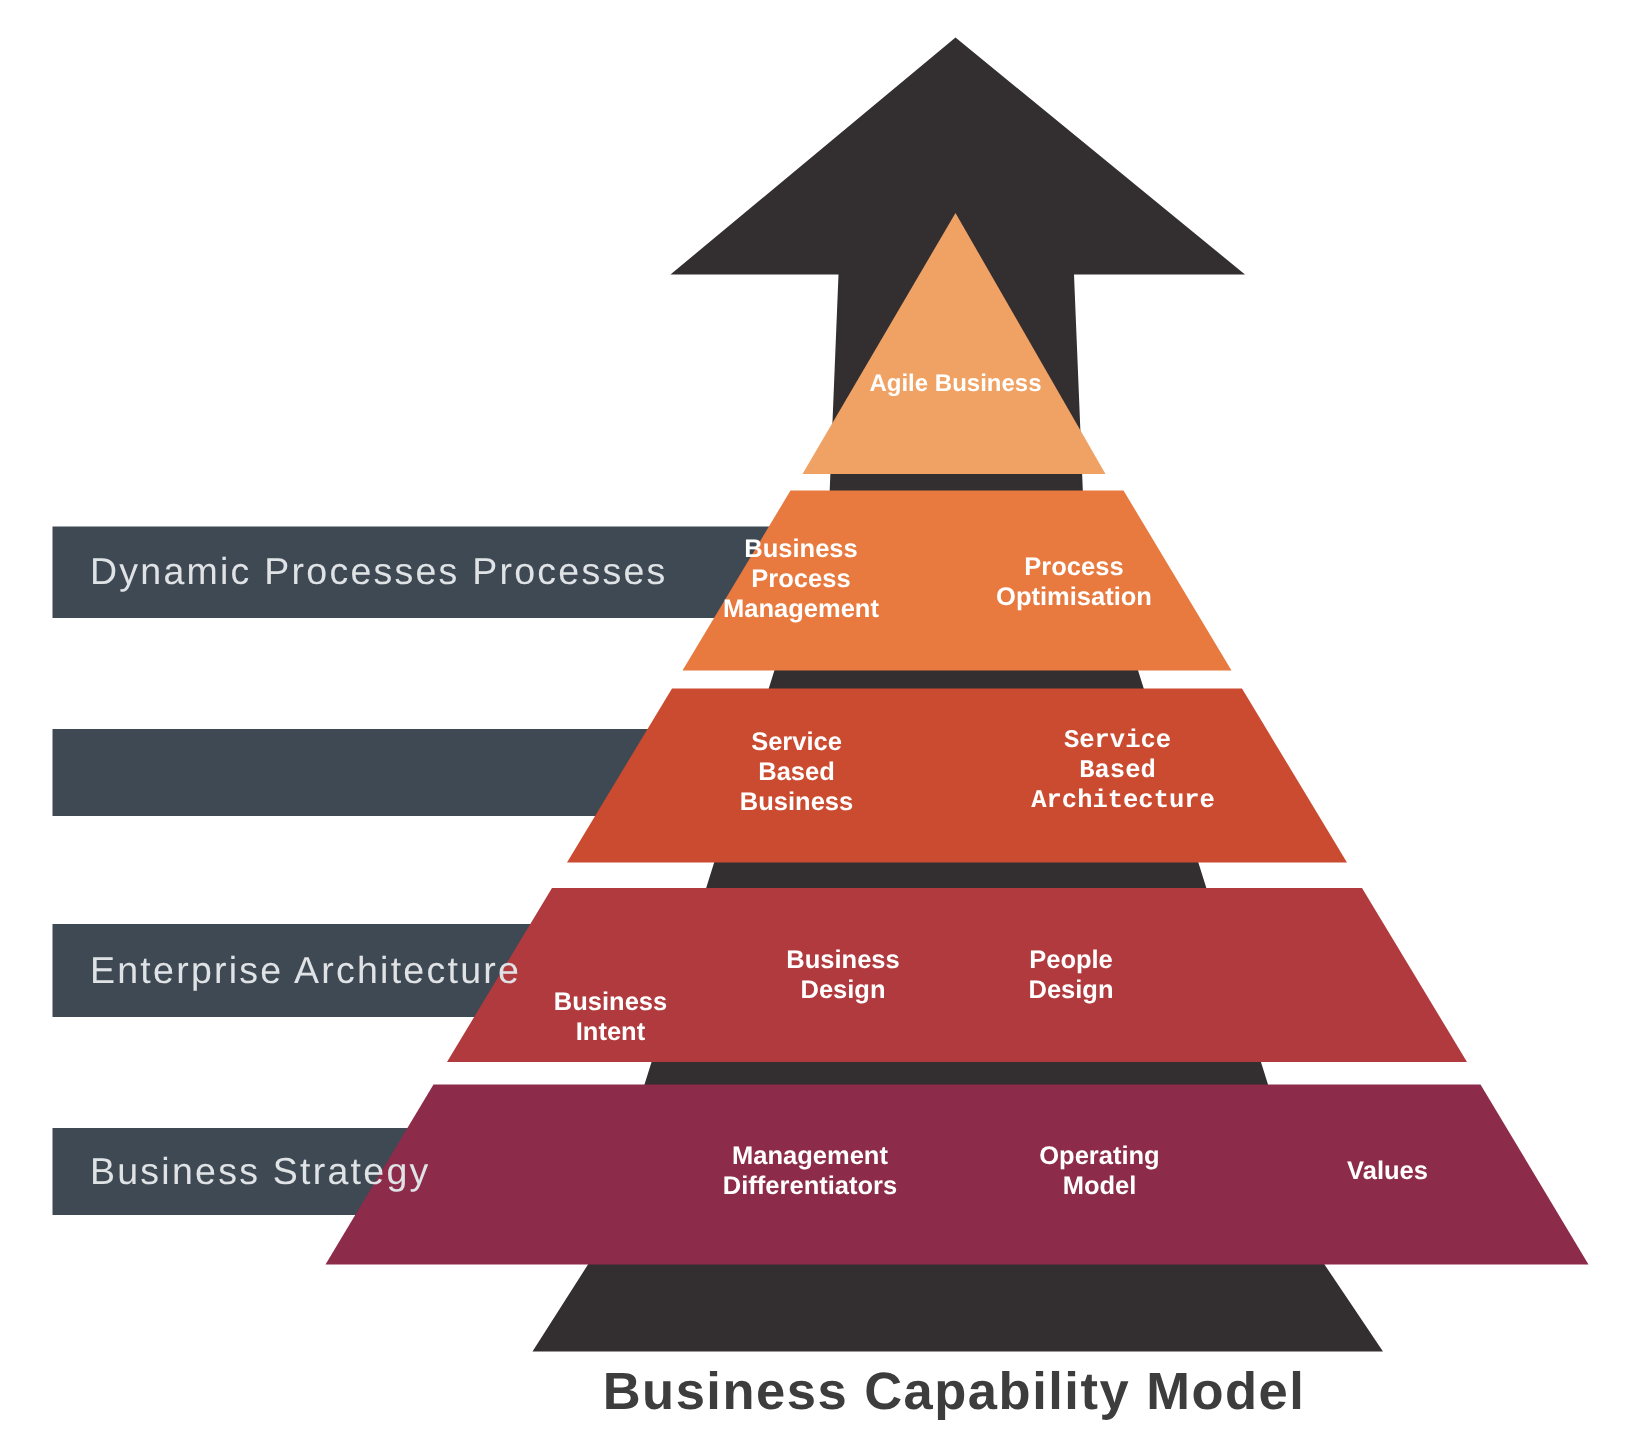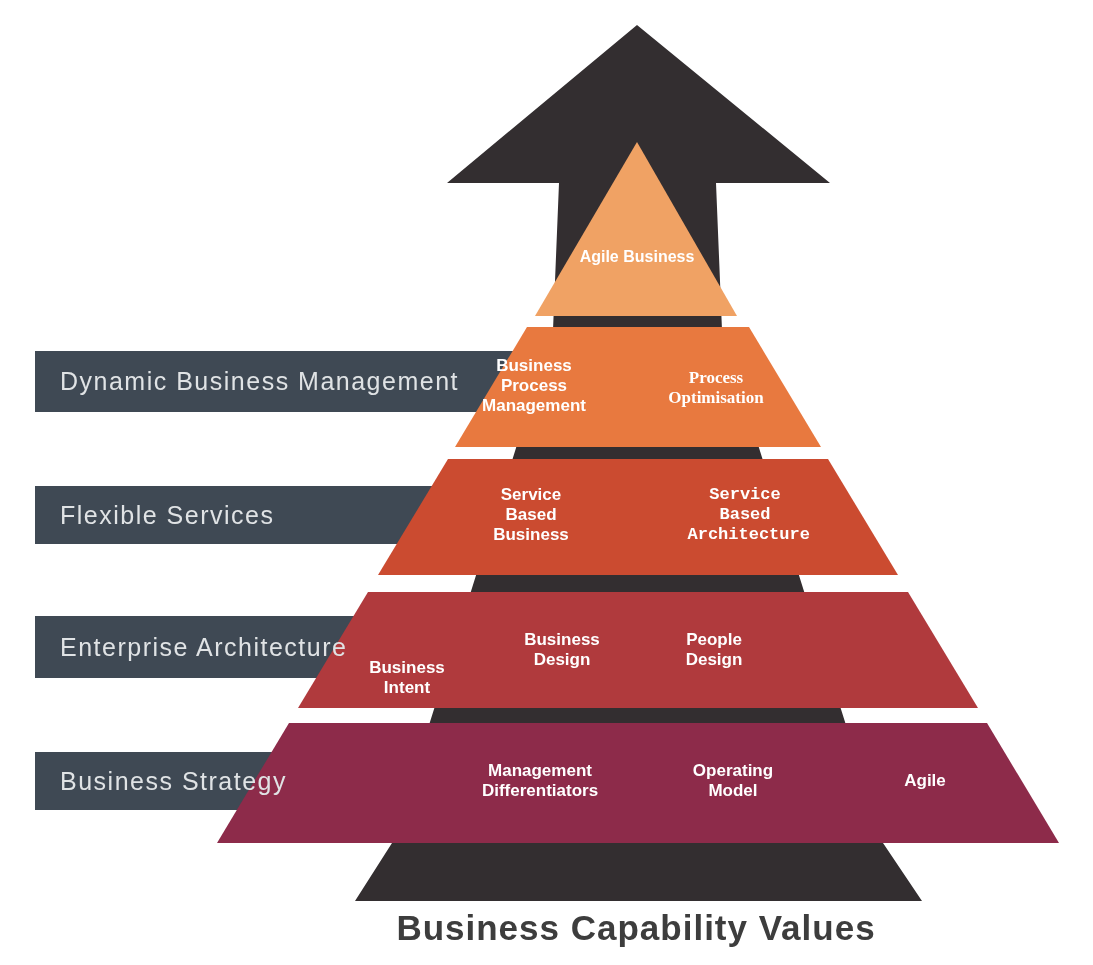--- a/index.html
+++ b/index.html
@@ -79,36 +79,35 @@
     <rect x="35" y="616" width="325" height="62" fill="#3F4954"></rect>
     <rect x="35" y="752" width="243" height="58" fill="#3F4954"></rect>
 
     <polygon points="637,142 737,316 535,316" fill="#F0A264"></polygon>
     <polygon points="527,327 749,327 821,447 455,447" fill="#E8793F"></polygon>
     <polygon points="448,459 828,459 898,575 378,575" fill="#CB4B30"></polygon>
     <polygon points="368,592 908,592 978,708 298,708" fill="#B03A3D"></polygon>
     <polygon points="289,723 987,723 1059,843 217,843" fill="#8D2B4A"></polygon>
   </svg>
 
-  <div class="row-label" style="top:351px;height:61px;">Dynamic Business Management</div>
-  <div class="row-label" style="top:486px;height:58px;">Flexible Services</div>
+  <div class="row-label" style="top:351px;height:61px;">Dynamic Processes Processes</div>
   <div class="row-label" style="top:752px;height:58px;">Business Strategy</div>
   <div class="row-label" style="top:616px;height:62px;">Enterprise Architecture</div>
 
   <div class="apex-label" style="left:637px;top:256px;width:150px;">Agile Business</div>
 
   <div class="seg" style="left:534px;top:386px;width:135px;">Business Process Management</div>
-  <div class="seg" style="left:716px;top:388px;width:135px;font-family:Liberation Serif, serif;">Process Optimisation</div>
+  <div class="seg" style="left:716px;top:388px;width:135px;">Process Optimisation</div>
 
   <div class="seg" style="left:531px;top:515px;width:100px;">Service Based Business</div>
   <div class="seg" style="left:745px;top:515px;width:115px;font-family:Liberation Mono, monospace;">Service Based Architecture</div>
 
   <div class="seg" style="left:407px;top:678px;width:95px;">Business Intent</div>
   <div class="seg" style="left:562px;top:650px;width:95px;">Business Design</div>
   <div class="seg" style="left:714px;top:650px;width:85px;">People Design</div>
 
   <div class="seg" style="left:540px;top:781px;width:160px;">Management Differentiators</div>
   <div class="seg" style="left:733px;top:781px;width:105px;">Operating Model</div>
-  <div class="seg" style="left:925px;top:781px;width:105px;">Agile</div>
+  <div class="seg" style="left:925px;top:781px;width:105px;">Values</div>
 
-  <div class="diagram-title">Business Capability Values</div>
+  <div class="diagram-title">Business Capability Model</div>
 
 </div>
 
 </body></html>

